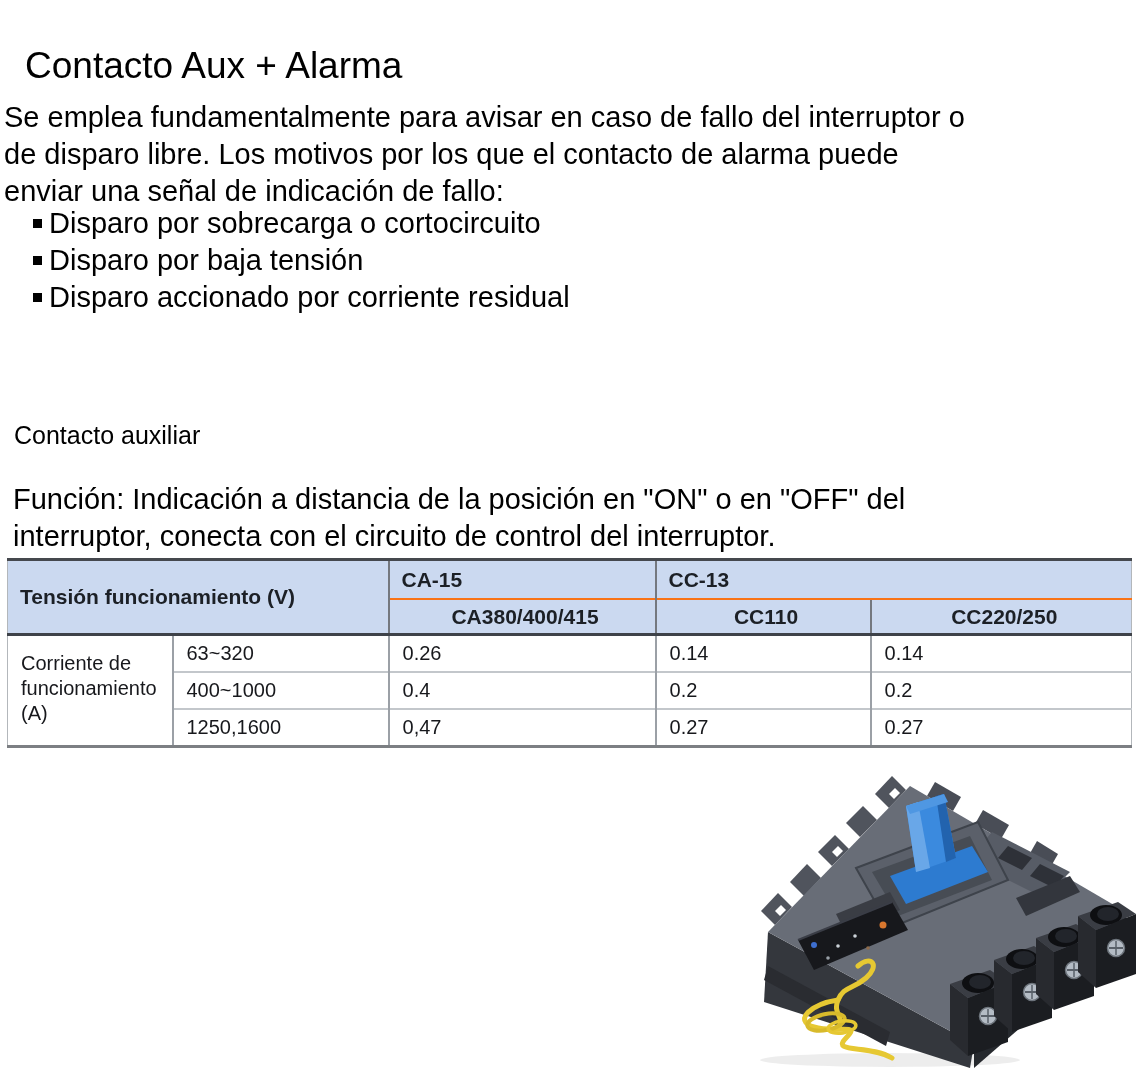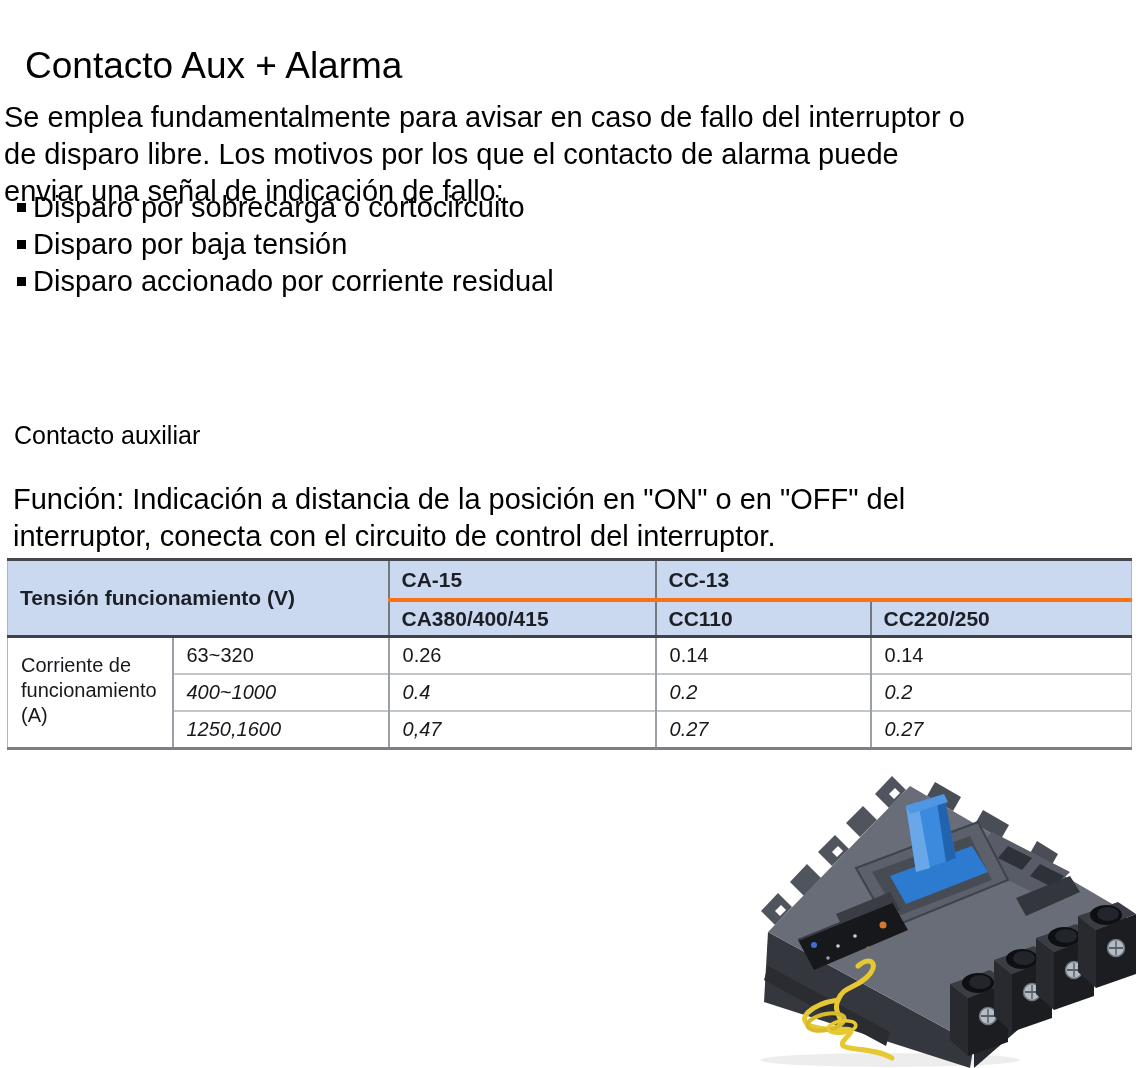--- a/index.html
+++ b/index.html
@@ -7,46 +7,46 @@
     width:1138px;height:1068px;position:relative;background:#ffffff;
     font-family:"Liberation Sans", sans-serif;color:#000;overflow:hidden;
   }
   .abs{position:absolute;}
   
   #title{left:25px;top:5px;font-size:37px;font-weight:400;line-height:1.15;color:#000;margin-top:40px;}
   
   #intro{left:4px;top:70px;font-size:29px;line-height:37px;}
   #intro .line{display:block;white-space:nowrap;}
   
-  #bullets{left:14px;top:189px;list-style:none;margin:0;padding:0;font-size:29px;line-height:37px;}
+  #bullets{left:14px;top:189px;list-style:none;margin:16px;padding:0;font-size:29px;line-height:37px;}
   #bullets li{position:relative;padding-left:19px;white-space:nowrap;}
   #bullets li::before{content:"";position:absolute;left:3px;top:14px;width:9px;height:9px;background:#000;}
   
   #subhead{left:14px;top:417px;font-size:25px;line-height:37px;}
   #funcdesc{left:13px;top:452px;font-size:29px;line-height:37px;}
   #funcdesc .line{display:block;white-space:nowrap;}
   
   #tblwrap{left:7px;top:558px;width:1124px;}
   table{border-collapse:collapse;table-layout:fixed;width:1124px;
         border-top:3px solid #45484e;border-bottom:3px solid #7c7f83;
         border-left:1px solid #b3b7bb;border-right:1px solid #b3b7bb;}
   col.c1{width:165px;} col.c2{width:216px;} col.c3{width:267px;} col.c4{width:215px;} col.c5{width:261px;}
   th{background:#cbd9f0;color:#1c2026;font-size:21px;font-weight:700;text-align:left;
      padding:0 6px 0 12px;vertical-align:middle;}
   thead tr.grprow th{height:37px;}
-  thead tr.subrow th{height:33px;border-top:4px solid #f97316;}
+  thead tr.subrow th{height:33px;border-top:2px solid #f97316;text-align:center;}
   th.grp{border-left:2px solid #74787f;}
   th.sub{border-left:2px solid #74787f;}
   thead th{border-bottom-color:#3e4249;}
   th.corner{border-bottom:3px solid #3e4249;}
   thead tr.subrow th{border-bottom:3px solid #3e4249;}
   tbody td{height:35px;font-size:20px;color:#17181c;padding:0 6px 0 13px;vertical-align:middle;
            border-left:2px solid #9ba0a6;background:#fff;}
   tbody td.rowlabel{border-left:none;font-size:20px;line-height:25px;padding:0 4px 4px 13px;}
-  tbody tr + tr td{border-top:2px solid #c3c7cb;font-style:italic;}
+  tbody tr + tr td{border-top:2px solid #c3c7cb;}
   
   #photo{left:740px;top:770px;width:398px;height:298px;margin:0;}
 </style>
 </head>
 <body>
 
 <h1 id="title" class="abs">Contacto Aux + Alarma</h1>
 
 <p id="intro" class="abs">
   <span class="line">Se emplea fundamentalmente para avisar en caso de fallo del interruptor o</span>

